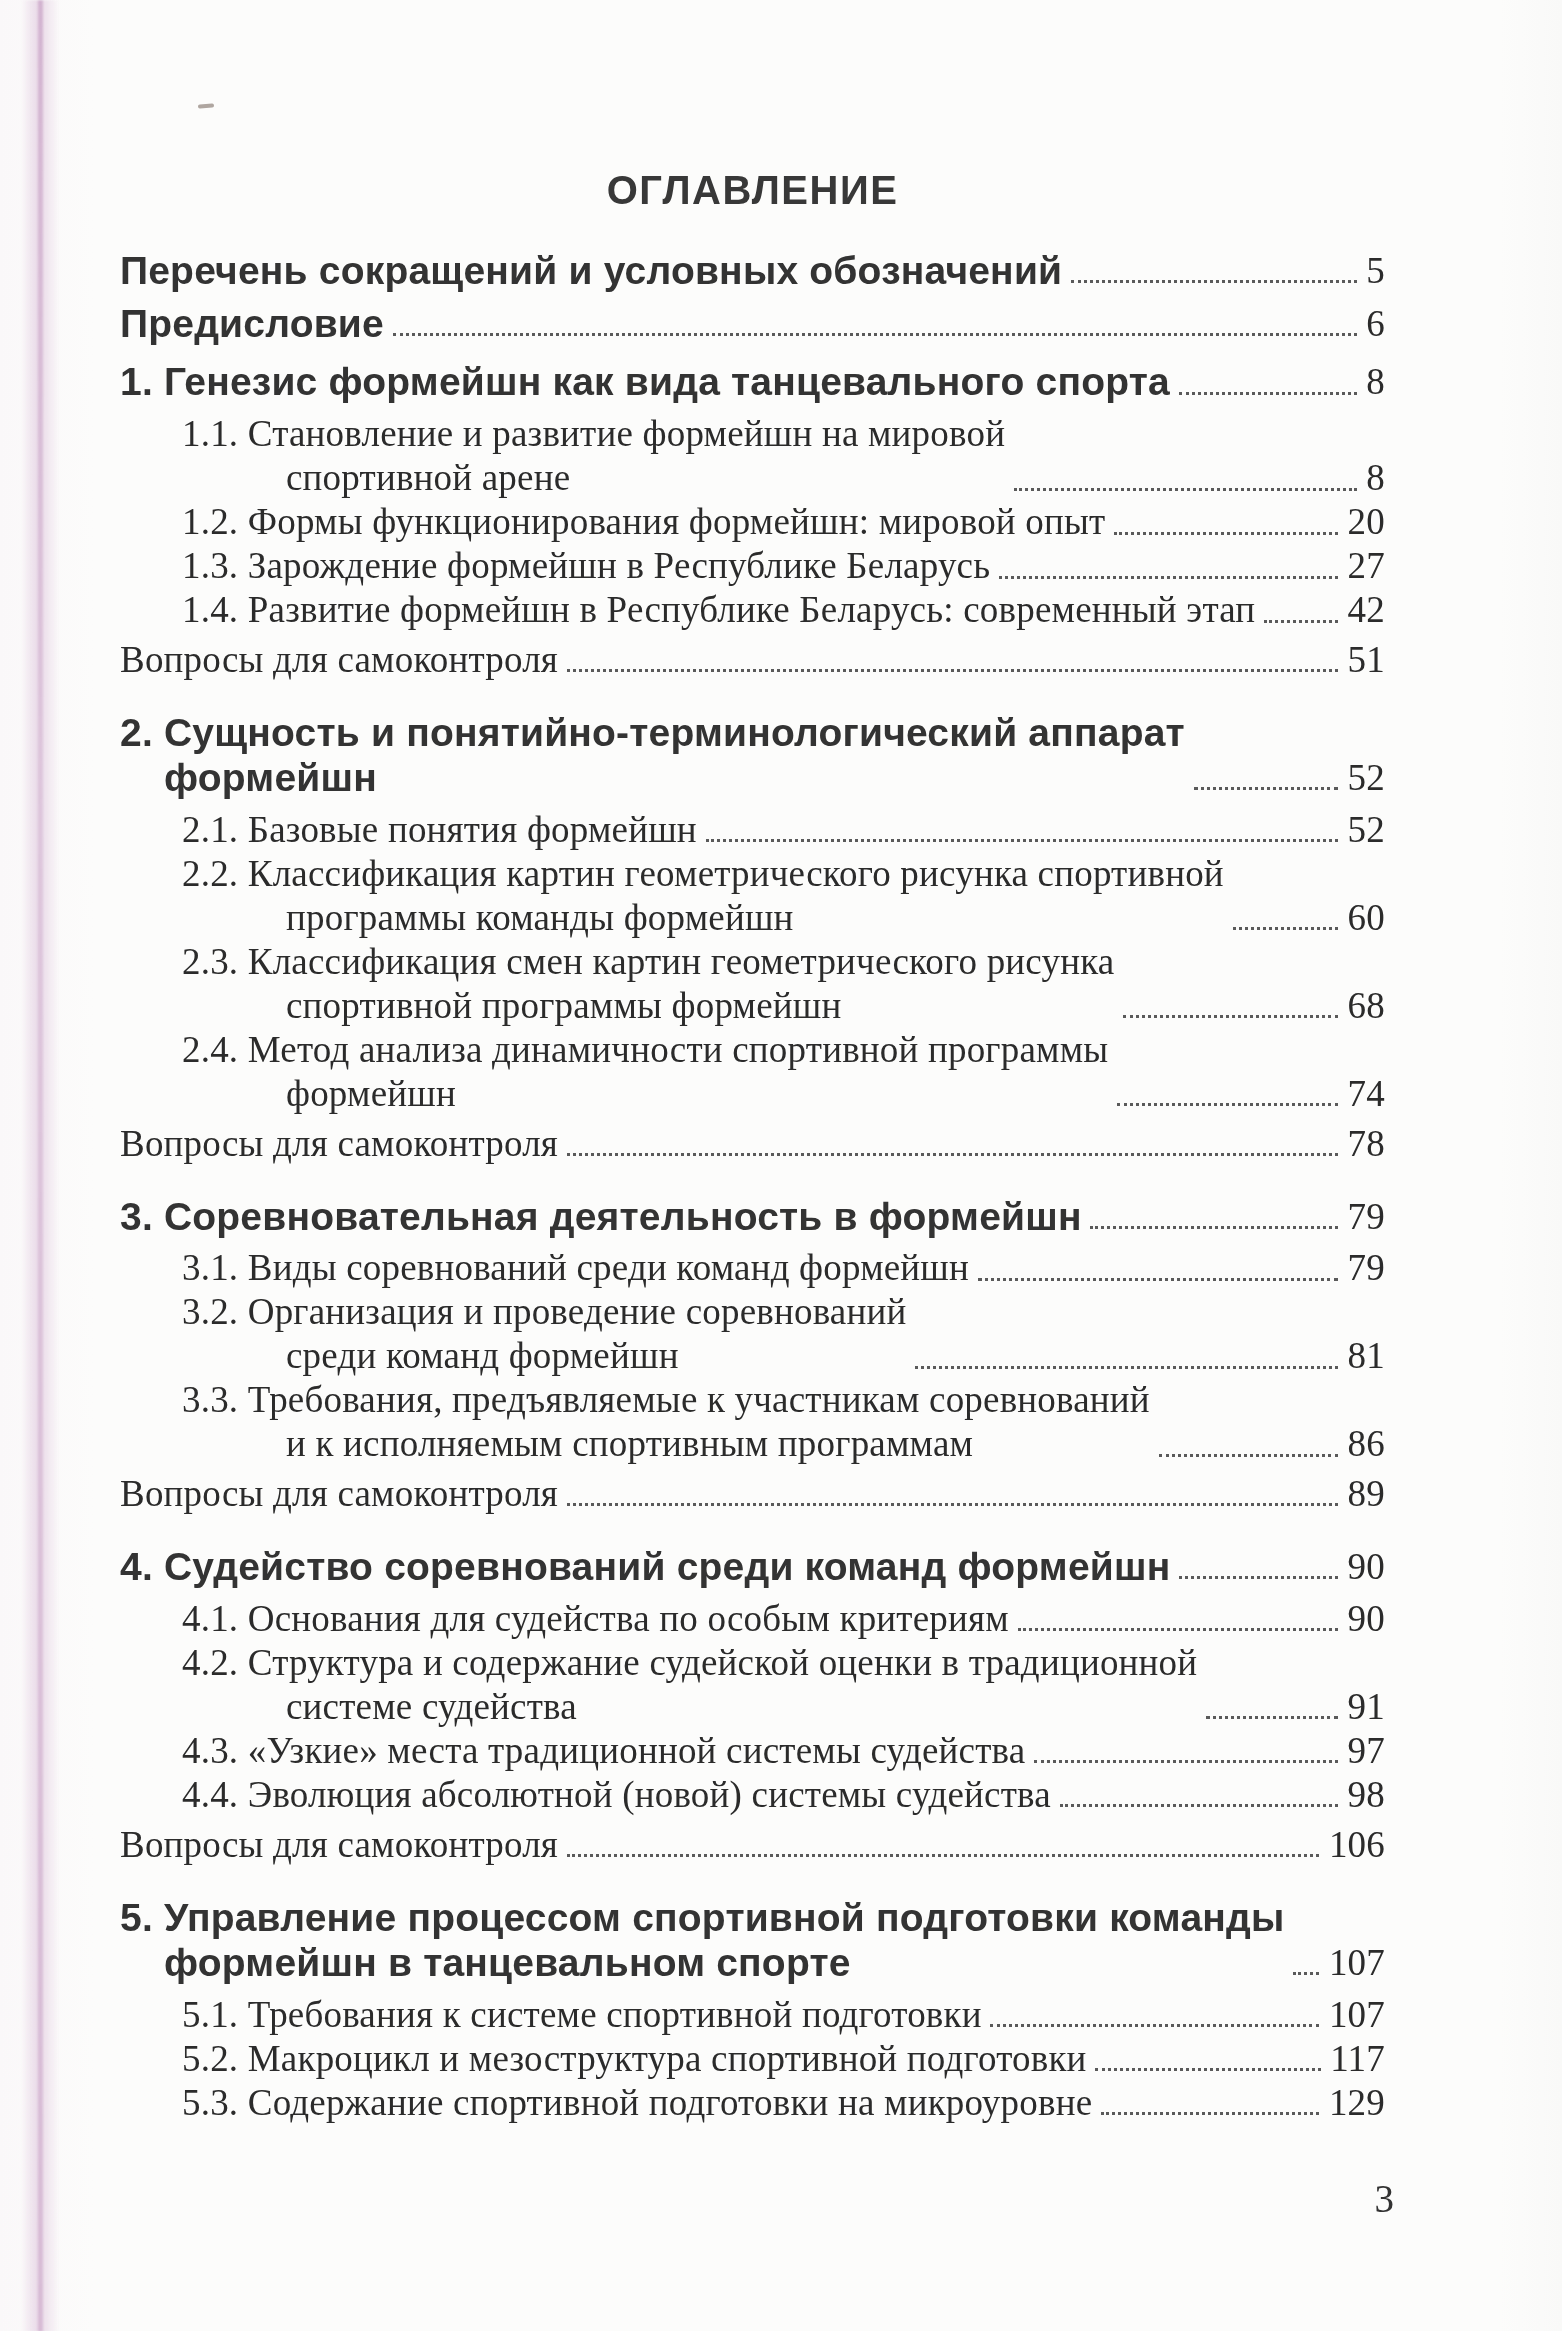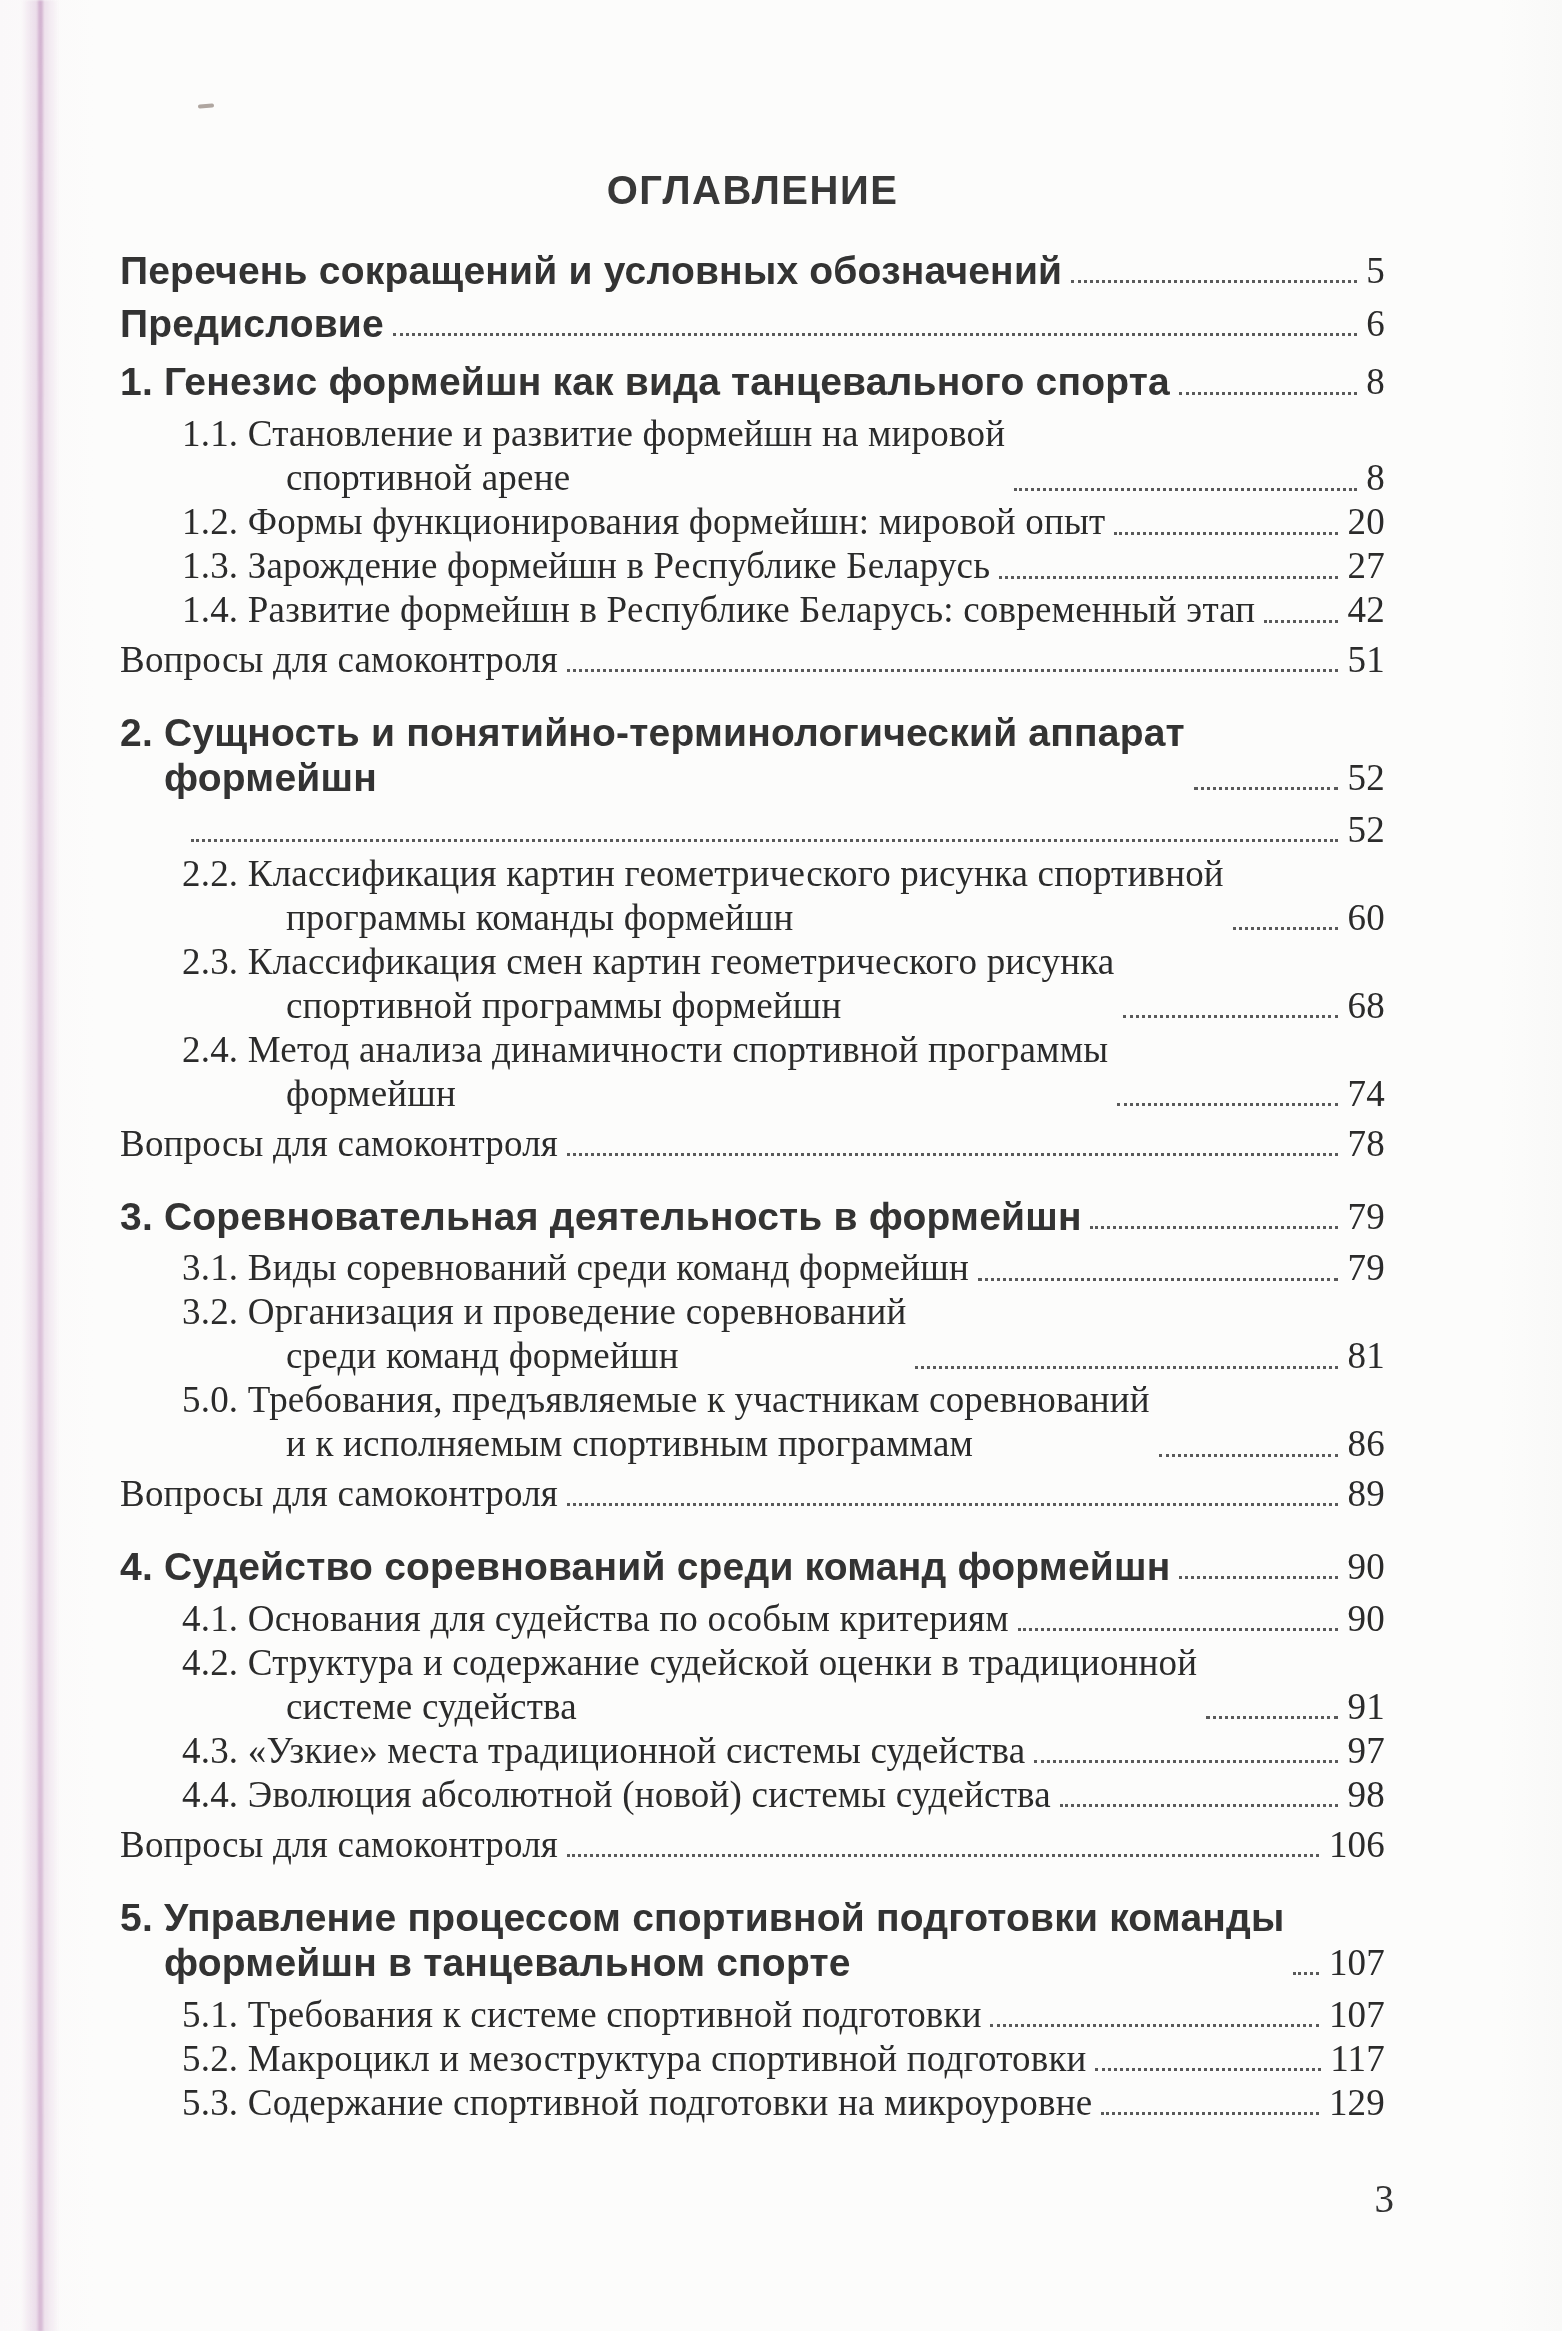--- a/index.html
+++ b/index.html
@@ -132,20 +132,21 @@
           <span class="toc-title"><span>Вопросы для самоконтроля</span></span>
           <span class="leader"></span>
           <span class="pagenum">51</span>
         </div>
         <div class="toc-row bold">
           <span class="toc-title"><span>2. Сущность и понятийно-терминологический аппарат</span><br><span class="cont">формейшн</span></span>
           <span class="leader"></span>
           <span class="pagenum">52</span>
         </div>
         <div class="toc-row sub">
+          <span class="toc-title"><span>2.1. Базовые понятия формейшн</span></span>
           <span class="leader"></span>
           <span class="pagenum">52</span>
         </div>
         <div class="toc-row sub">
           <span class="toc-title"><span>2.2. Классификация картин геометрического рисунка спортивной</span><br><span class="cont">программы команды формейшн</span></span>
           <span class="leader"></span>
           <span class="pagenum">60</span>
         </div>
         <div class="toc-row sub">
           <span class="toc-title"><span>2.3. Классификация смен картин геометрического рисунка</span><br><span class="cont">спортивной программы формейшн</span></span>
@@ -171,21 +172,21 @@
           <span class="toc-title"><span>3.1. Виды соревнований среди команд формейшн</span></span>
           <span class="leader"></span>
           <span class="pagenum">79</span>
         </div>
         <div class="toc-row sub">
           <span class="toc-title"><span>3.2. Организация и проведение соревнований</span><br><span class="cont">среди команд формейшн</span></span>
           <span class="leader"></span>
           <span class="pagenum">81</span>
         </div>
         <div class="toc-row sub">
-          <span class="toc-title"><span>5.0. Требования, предъявляемые к участникам соревнований</span><br><span class="cont">и к исполняемым спортивным программам</span></span>
+          <span class="toc-title"><span>3.3. Требования, предъявляемые к участникам соревнований</span><br><span class="cont">и к исполняемым спортивным программам</span></span>
           <span class="leader"></span>
           <span class="pagenum">86</span>
         </div>
         <div class="toc-row q">
           <span class="toc-title"><span>Вопросы для самоконтроля</span></span>
           <span class="leader"></span>
           <span class="pagenum">89</span>
         </div>
         <div class="toc-row bold">
           <span class="toc-title"><span>4. Судейство соревнований среди команд формейшн</span></span>

